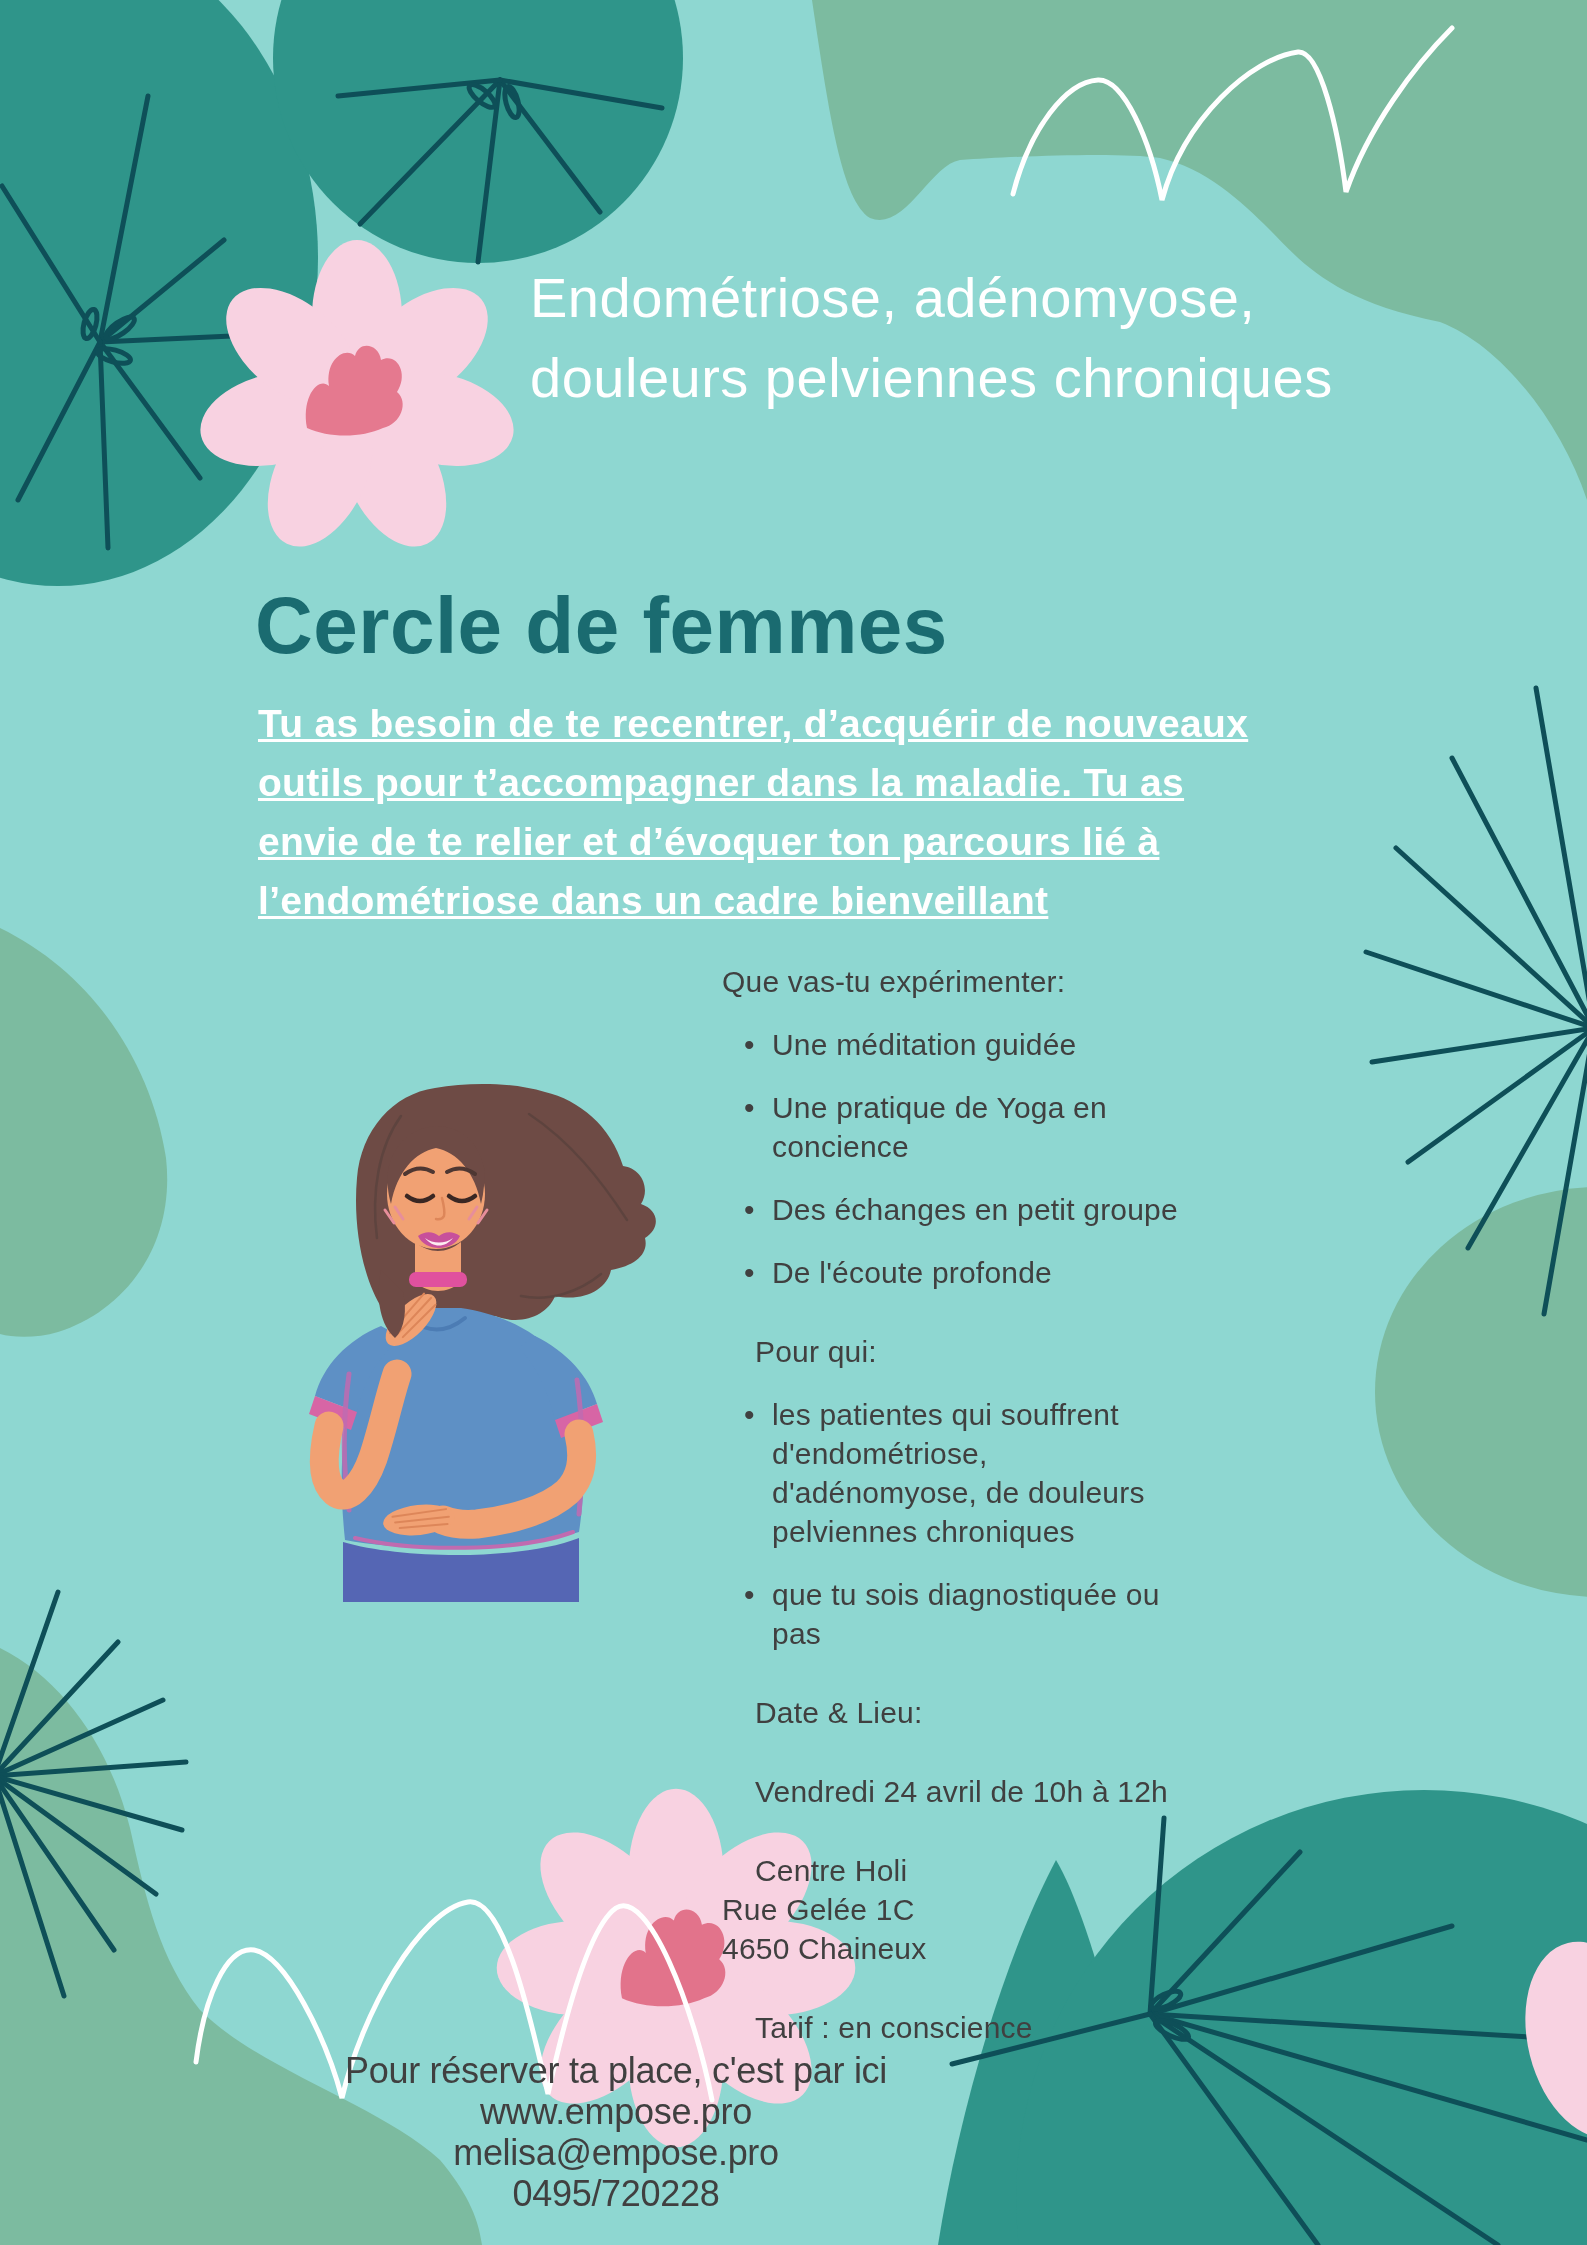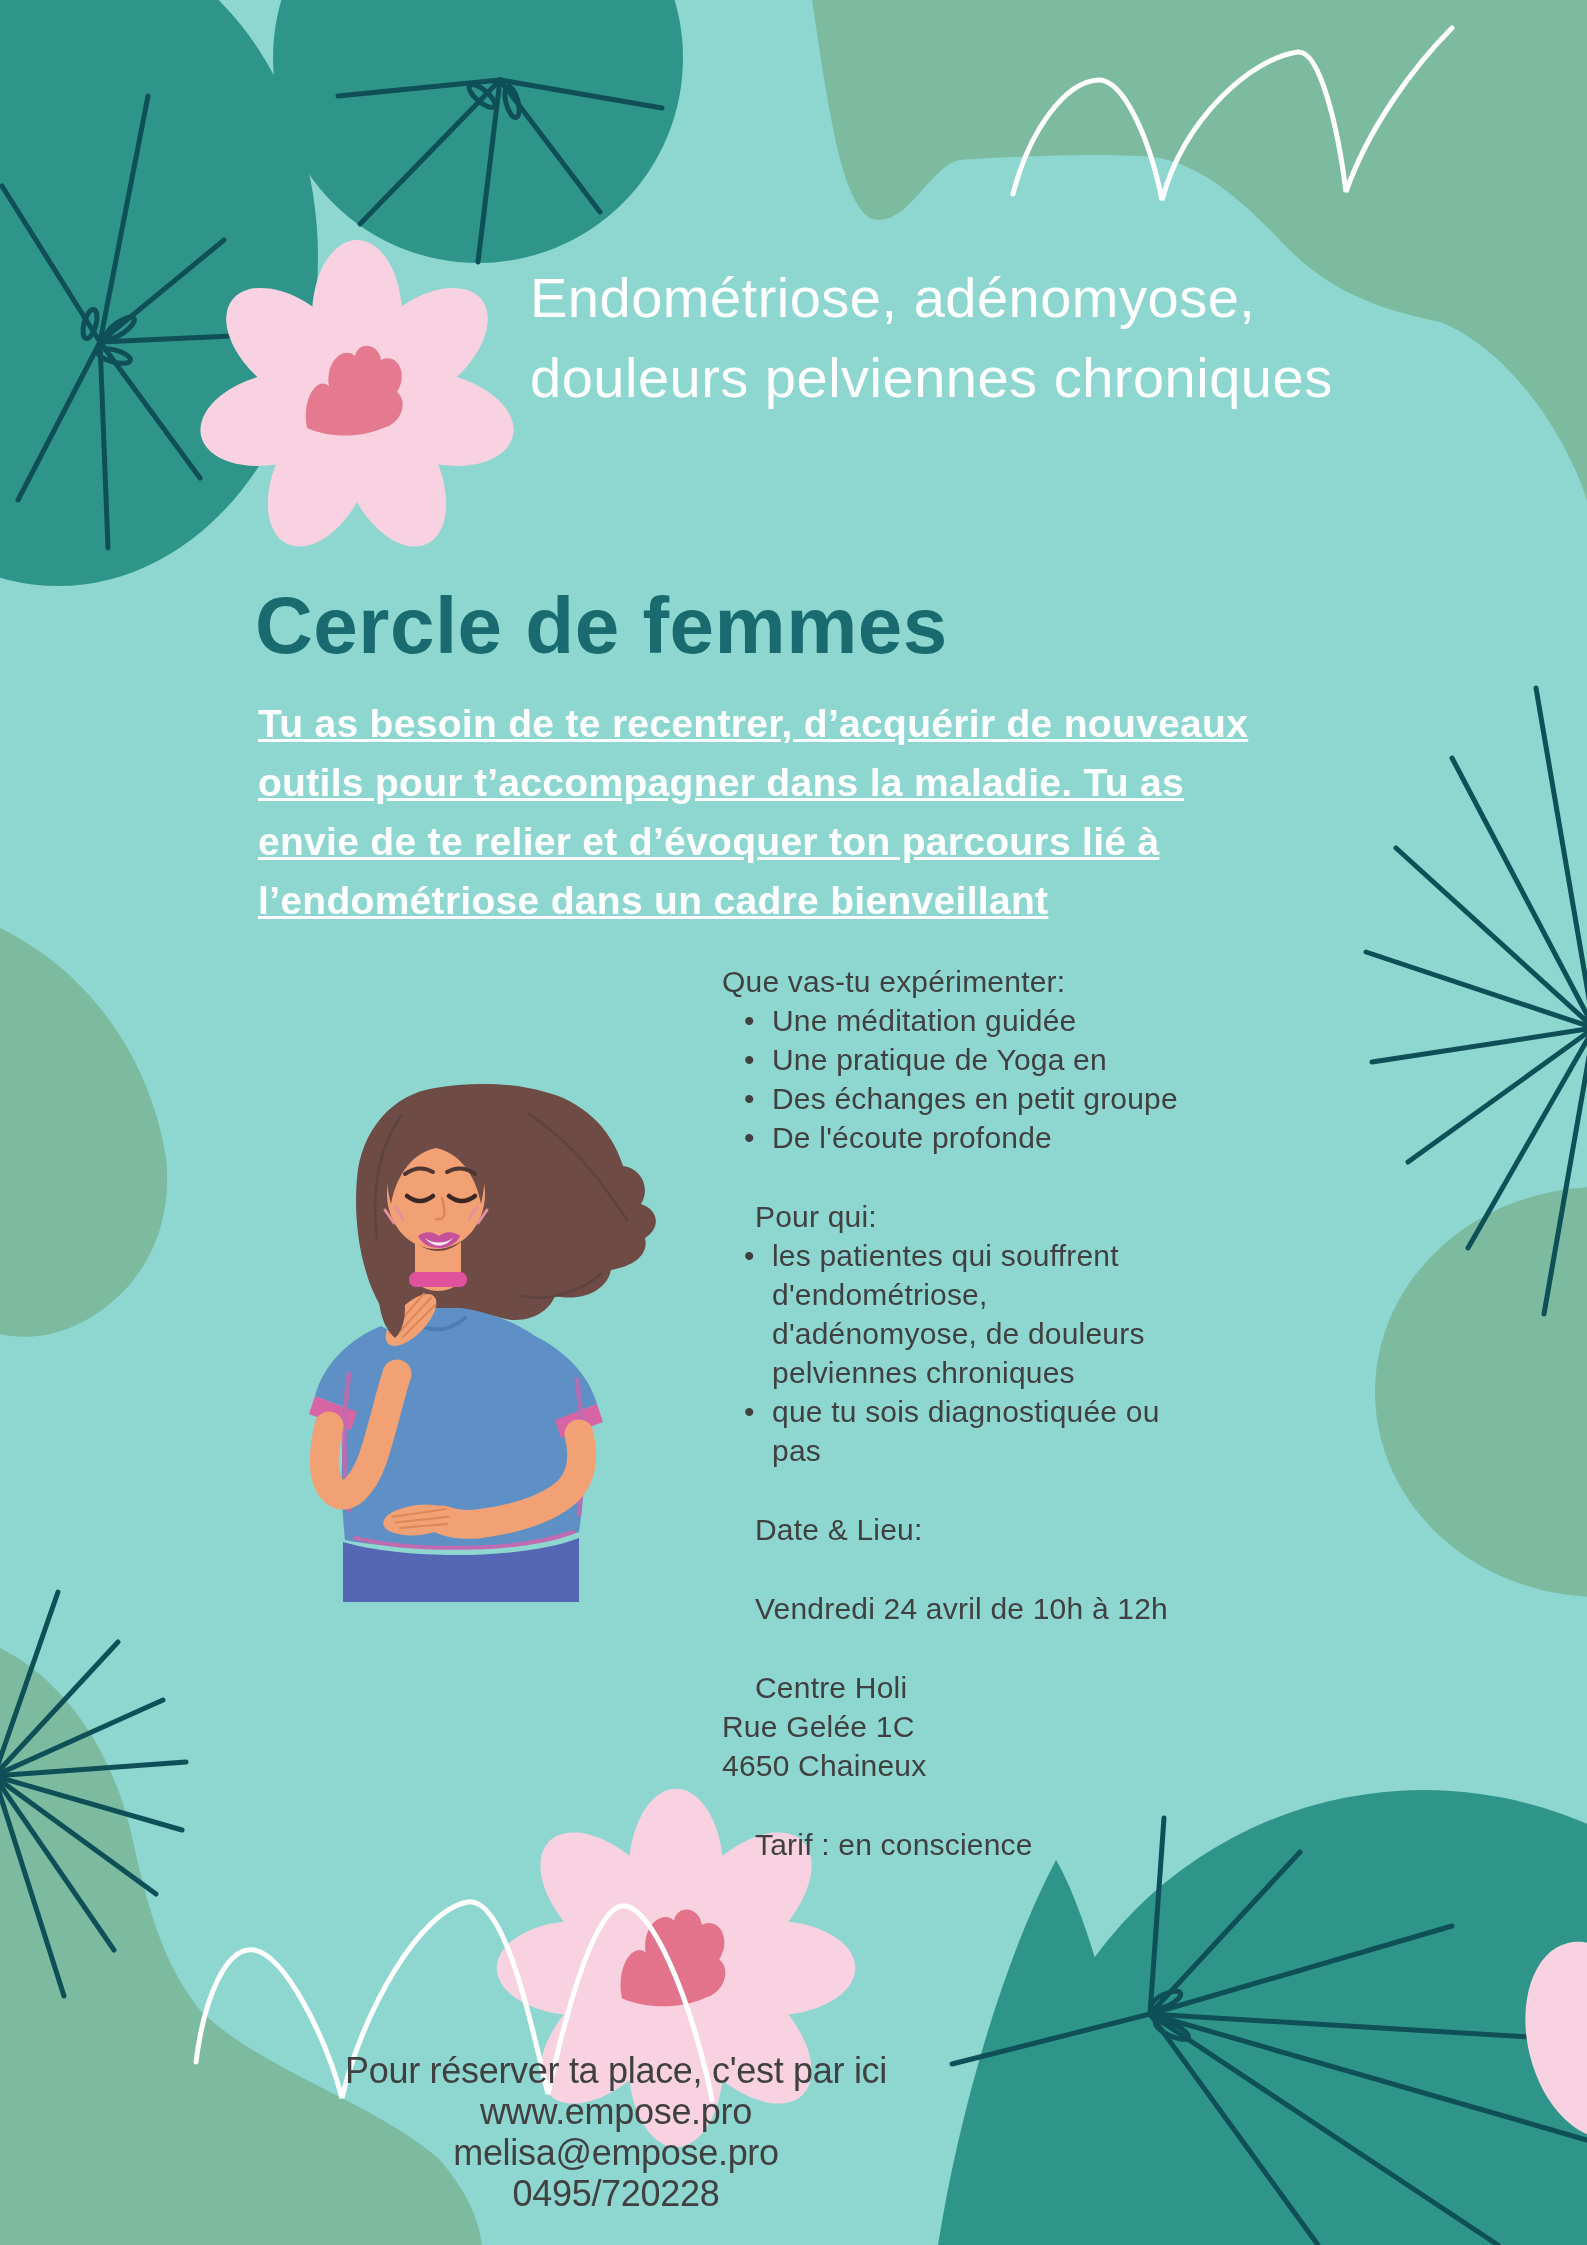--- a/index.html
+++ b/index.html
@@ -24,21 +24,21 @@
   }
   .intro{
     left:258px;top:694px;
     font-size:39px;font-weight:bold;color:#FFFFFF;
     line-height:59px;letter-spacing:.3px;text-decoration:underline;
   }
   .details{
     left:722px;top:962px;width:480px;
     font-size:30px;color:#404040;line-height:39px;letter-spacing:.2px;
   }
-  .details .line.bullet{position:relative;padding-left:50px;}
+  .details .line.bullet{position:relative;padding-left:50px;margin-top:24px;}
   .details .line.bullet::before{
     content:"\2022";position:absolute;left:22px;top:0;
   }
   .details .line.cont{padding-left:50px;}
   .details .line.gap{margin-top:40px;margin-left:33px;}
   .contact{
     left:316px;top:2050px;width:600px;text-align:center;
     font-size:36px;color:#404040;line-height:41px;letter-spacing:-0.3px;
   }
 </style>
@@ -269,20 +269,21 @@
       <div class="line">Tu as besoin de te recentrer, d’acquérir de nouveaux</div>
       <div class="line">outils pour t’accompagner dans la maladie. Tu as</div>
       <div class="line">envie de te relier et d’évoquer ton parcours lié à</div>
       <div class="line">l’endométriose dans un cadre bienveillant</div>
     </div>
 
   <div class="txt details">
       <div class="line header">Que vas-tu expérimenter:</div>
       <div class="line bullet">Une méditation guidée</div>
       <div class="line bullet">Une pratique de Yoga en</div>
+      <div class="line cont">concience</div>
       <div class="line bullet">Des échanges en petit groupe</div>
       <div class="line bullet">De l'écoute profonde</div>
       <div class="line header gap">Pour qui:</div>
       <div class="line bullet">les patientes qui souffrent</div>
       <div class="line cont">d'endométriose,</div>
       <div class="line cont">d'adénomyose, de douleurs</div>
       <div class="line cont">pelviennes chroniques</div>
       <div class="line bullet">que tu sois diagnostiquée ou</div>
       <div class="line cont">pas</div>
       <div class="line header gap">Date &amp; Lieu:</div>

